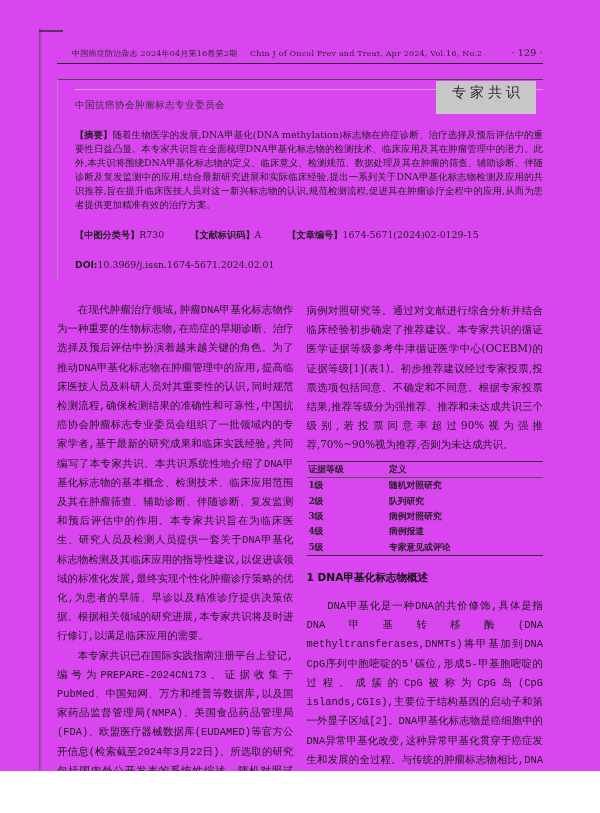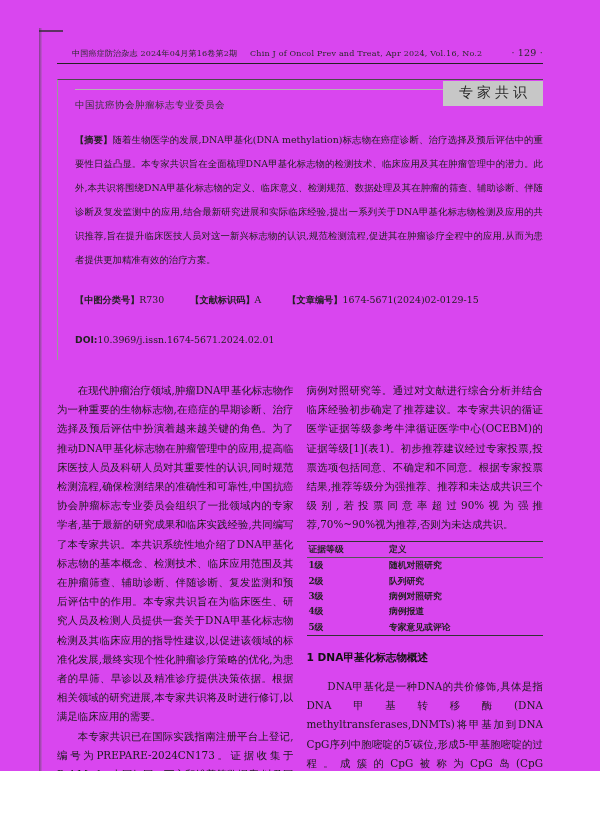--- a/index.html
+++ b/index.html
@@ -42,48 +42,48 @@
 
   
   .consensus-box {
     margin-top: 15px;
     border-top: 1px solid #4a4a4a;
     border-left: 1px solid #9a9a9a;
     position: relative;
     padding: 0 0 8px 17px;
   }
   .badge {
-    position: absolute; top: 1px; right: 0;
+    position: absolute; top: 1px; right: 7px;
     background: #c7c7c7; color: #2b2b2b;
     font-size: 14px; letter-spacing: 4px;
-    padding: 3px 12px 4px 16px;
+    padding: 3px 12px 12px 16px;
   }
   .title { 
     margin-top: 35px;
     font-size: 17.5px; font-weight: bold; color: #101010;
     letter-spacing: .5px;
   }
   .title-rule { margin-top: 9px; border-top: 1px solid #b5b5b5; }
   .author { margin-top: 9px; font-size: 9.5px; color: #333; letter-spacing: .5px; }
 
-  .meta { margin-top: 16px; font-size: 9.4px; line-height: 24px; text-align: justify; color: #222; }
+  .meta { margin-top: 16px; font-size: 9.4px; line-height: 14px; text-align: justify; color: #222; }
   .meta b { font-family: "DejaVu Sans", "Liberation Sans", sans-serif; font-size: 9.2px; }
   .kw-line { margin-top: 0; }
   .clc-line span.gap { display: inline-block; width: 26px; }
   .doi-line b { letter-spacing: 0; }
 
   
   .columns {
     margin-top: 21px;
     display: flex; gap: 13px;
     font-size: 10.4px; line-height: 19.2px; text-align: justify;
     color: #1b1b1b;
   }
   .col { width: 236.5px; }
-  .col p.indent { text-indent: 2em; }
+  .col p.indent { text-indent: 2em; font-family: Liberation Mono, monospace; }
   .col p + p.indent { margin-top: 0; }
 
   
   .tablewrap { margin: 6px 0 4px 0; }
   .tcaption {
     text-align: center; font-size: 8.8px; font-weight: bold;
     font-family: "DejaVu Sans", "Liberation Sans", sans-serif;
     letter-spacing: .5px; margin-bottom: 4px; color: #222;
   }
   table { width: 100%; border-collapse: collapse; font-size: 8.8px; color: #222; }

